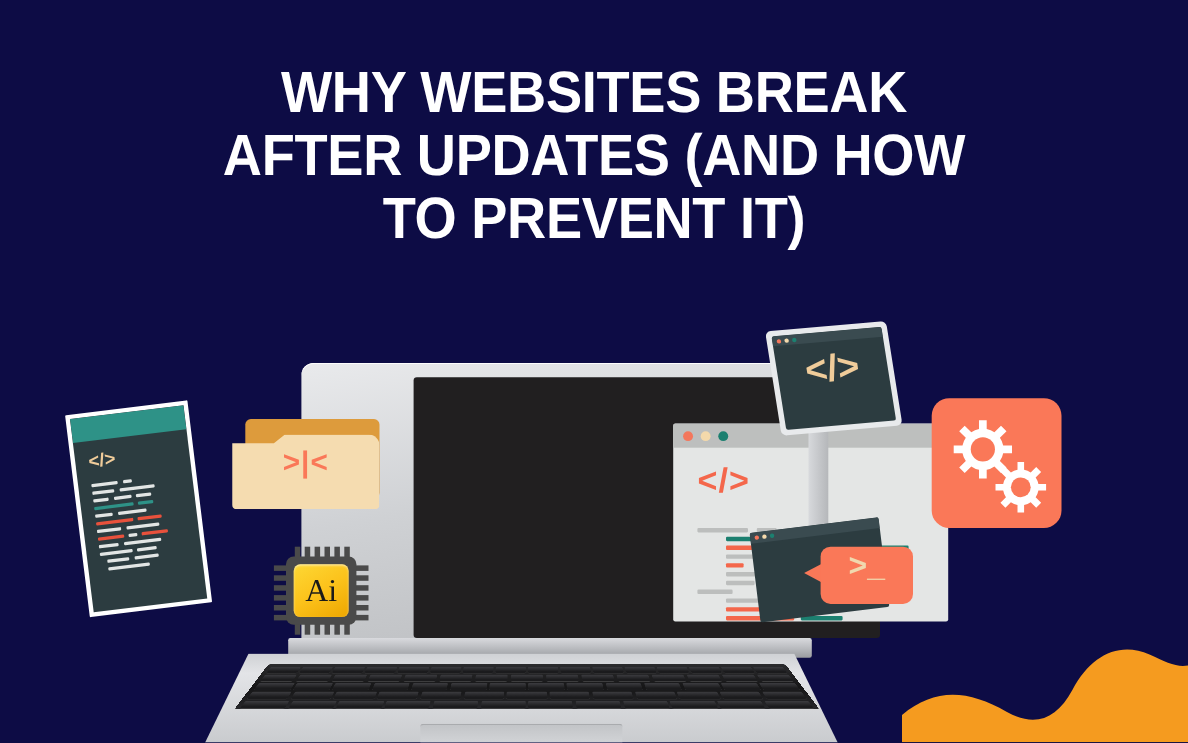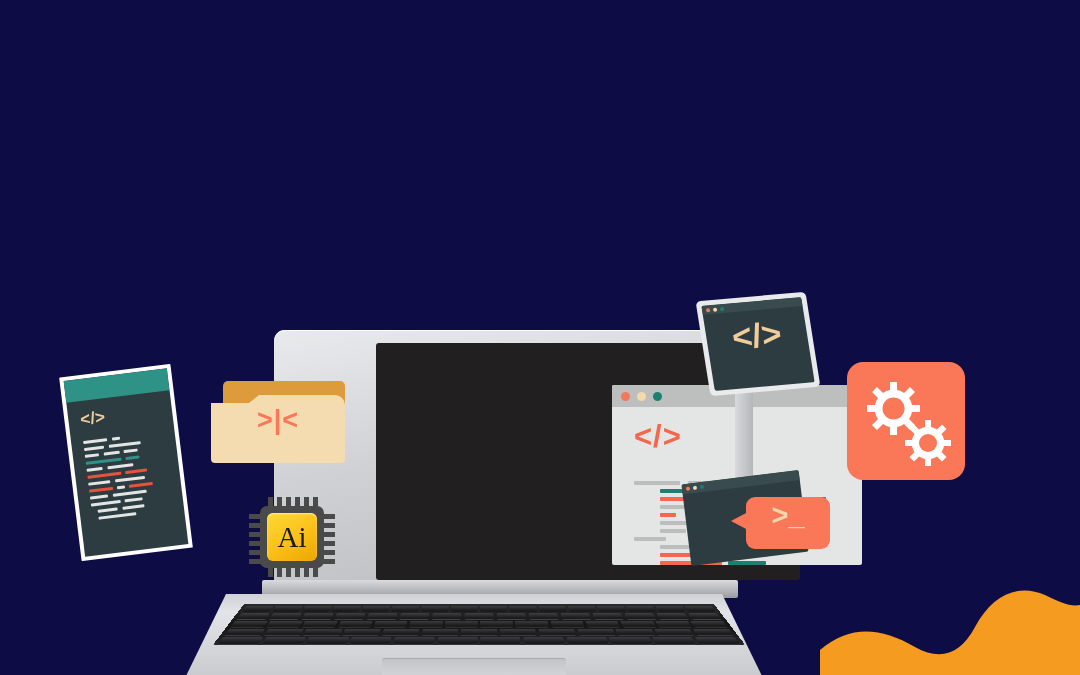--- a/index.html
+++ b/index.html
@@ -151,20 +151,25 @@
                 border-right:17px solid #fa7858; }
   .bubble-txt{ position:absolute; left:0; top:4px; width:84px; text-align:center;
                color:#f0d8ae; font-size:29px; font-weight:700; line-height:1;
                font-family:"Liberation Sans",sans-serif; }
 </style>
 </head>
 <body>
 
 <div id="stage">
 
+  <div class="title-block">
+    <div class="title-line">WHY WEBSITES BREAK</div>
+    <div class="title-line">AFTER UPDATES (AND HOW</div>
+    <div class="title-line">TO PREVENT IT)</div>
+  </div>
 
   <div class="codecard">
     <div class="codecard-in">
       <div class="codecard-hd"></div>
       <div class="codecard-sl">&lt;/&gt;</div>
       <div class="codecard-lines" id="cardLines">
           <div class="ccrow"><span class="cc cc-w" style="width: 24px;"></span><span style="display: inline-block; width: 5px;"></span><span class="cc cc-w" style="width: 8px;"></span></div>
           <div class="ccrow"><span class="cc cc-w" style="width: 20px;"></span><span style="display: inline-block; width: 5px;"></span><span class="cc cc-w" style="width: 32px;"></span></div>
           <div class="ccrow"><span class="cc cc-w" style="width: 14px;"></span><span style="display: inline-block; width: 5px;"></span><span class="cc cc-w" style="width: 16px;"></span><span style="display: inline-block; width: 4px;"></span><span class="cc cc-w" style="width: 14px;"></span></div>
           <div class="ccrow"><span class="cc cc-t" style="width: 36px;"></span><span style="display: inline-block; width: 4px;"></span><span class="cc cc-t" style="width: 14px;"></span></div>

